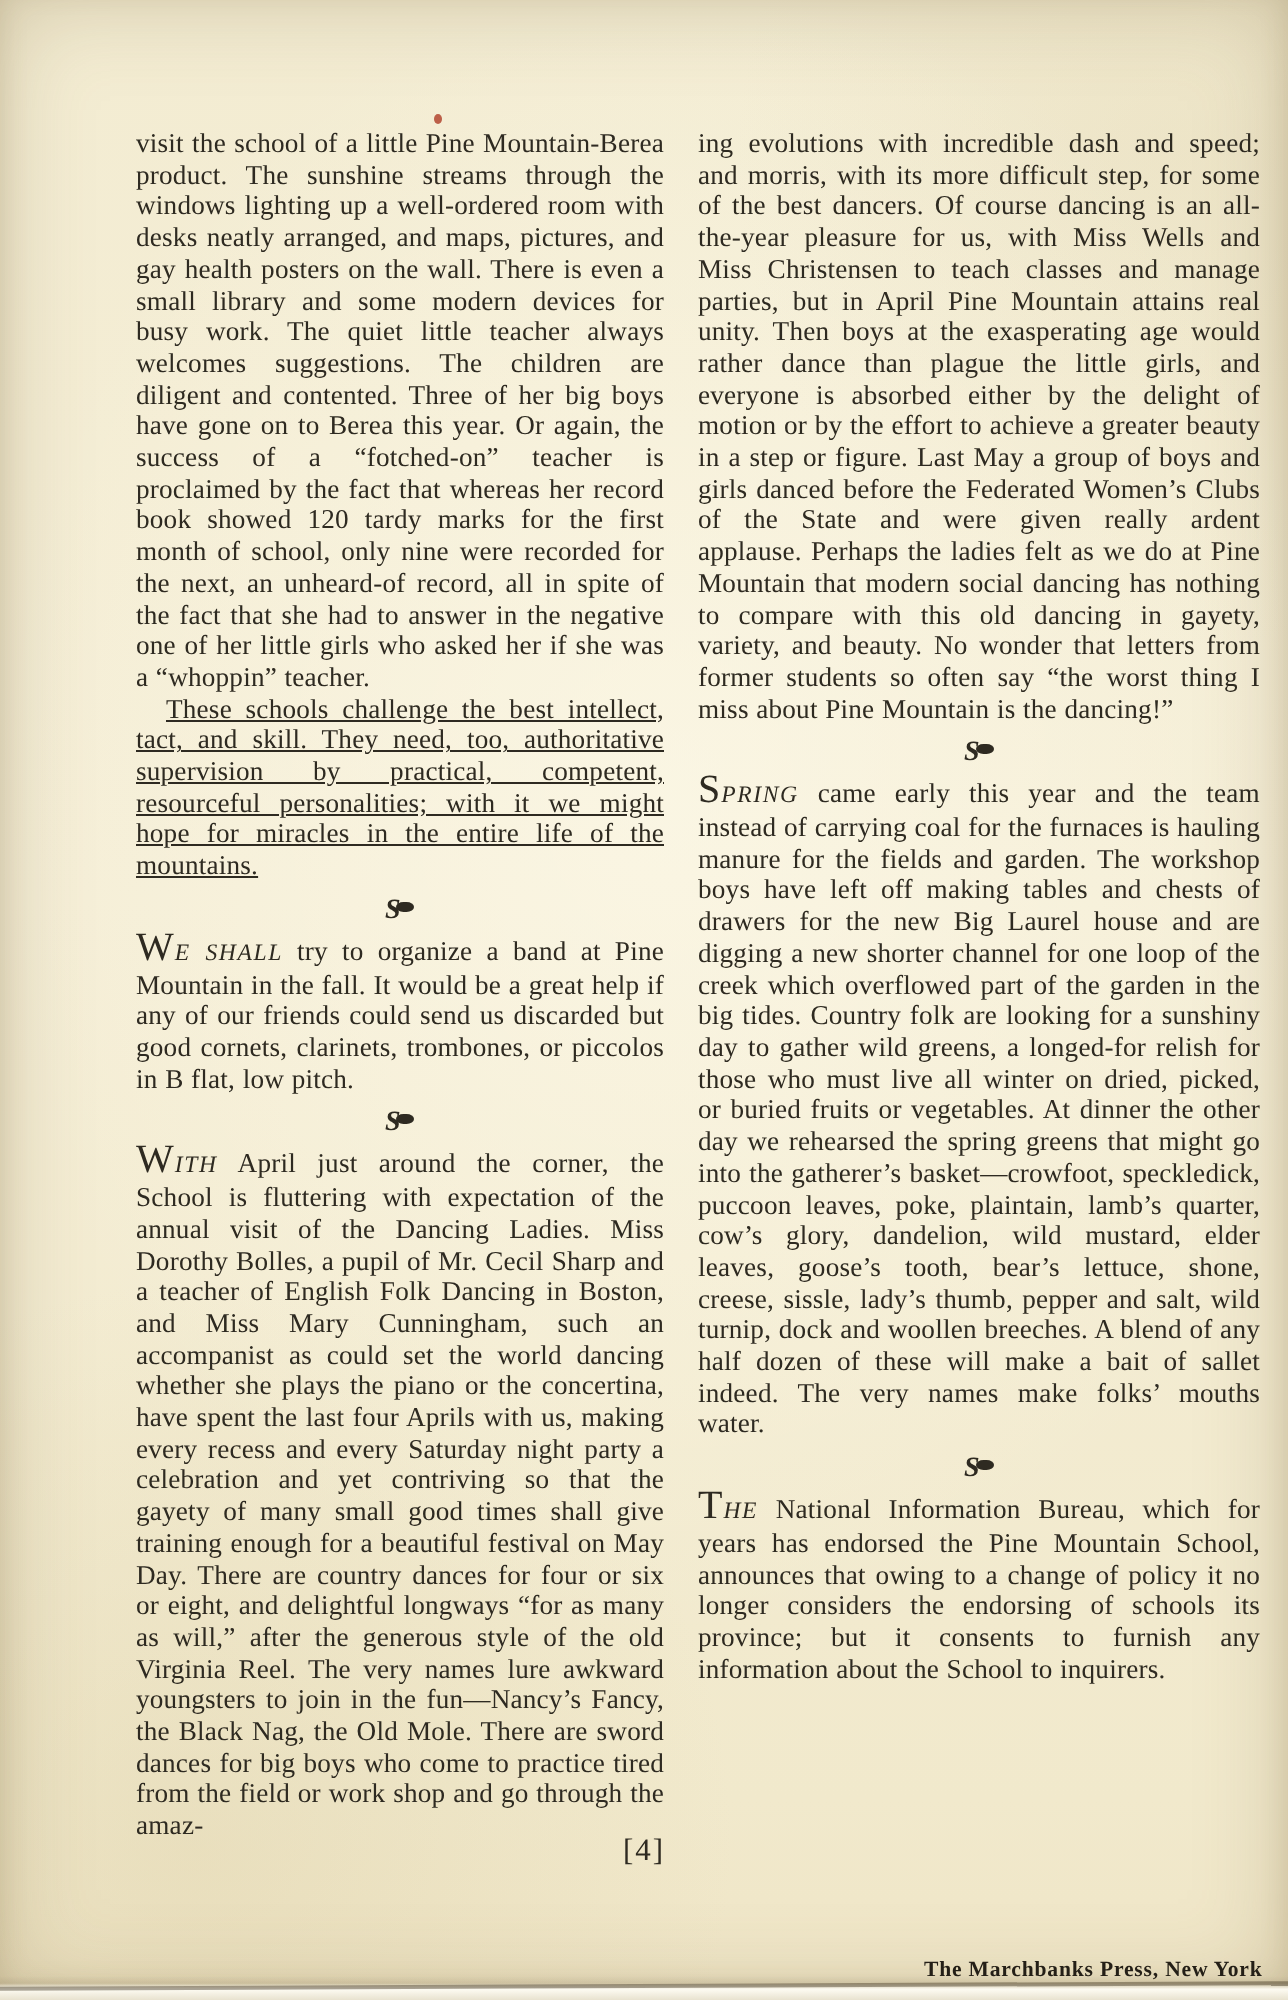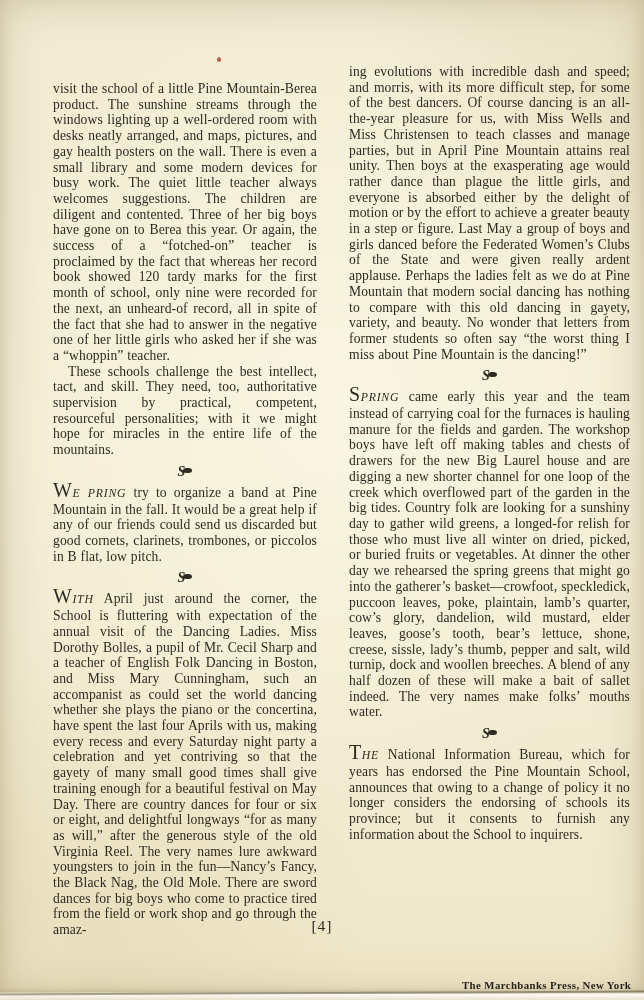--- a/index.html
+++ b/index.html
@@ -48,24 +48,24 @@
   .col {
     position: absolute;
     top: 64px;
     text-align: justify;
     font-size: 13.6px;
     line-height: 15.7px;
     color: #2e2a21;
     letter-spacing: 0.1px;
     word-spacing: 0.3px;
   }
-  .col-left  { left: 53px;  width: 264px; margin-top: 17px; }
+  .col-left  { left: 68px;  width: 264px; }
   .col-right { left: 349px; width: 281px; }
   p.para { margin: 0; padding: 0; }
-  p.indent { text-indent: 15px; }
+  p.indent { text-indent: 15px; text-decoration: underline; }
   .lead-initial {
     font-size: 20px;
     line-height: 1px;
     letter-spacing: 0.5px;
   }
   .lead-caps {
     font-size: 11.8px;
     letter-spacing: 0.8px;
     font-style: italic;
   }
@@ -116,21 +116,21 @@
 </head>
 <body>
 
 <div class="paper">
   <div class="speck-red"></div>
 
   <div class="col col-left">
       <p class="para">visit the school of a little Pine Mountain-Berea product. The sunshine streams through the windows lighting up a well-ordered room with desks neatly arranged, and maps, pictures, and gay health posters on the wall. There is even a small library and some modern devices for busy work. The quiet little teacher always welcomes suggestions. The children are diligent and contented. Three of her big boys have gone on to Berea this year. Or again, the success of a “fotched-on” teacher is proclaimed by the fact that whereas her record book showed 120 tardy marks for the first month of school, only nine were recorded for the next, an unheard-of record, all in spite of the fact that she had to answer in the negative one of her little girls who asked her if she was a “whoppin” teacher.</p>
       <p class="para indent">These schools challenge the best intellect, tact, and skill. They need, too, authoritative supervision by practical, competent, resourceful personalities; with it we might hope for miracles in the entire life of the mountains.</p>
       <div class="ornament"><span class="orn-glyph">S</span></div>
-      <p class="para"><span class="lead-initial">W</span><span class="lead-caps">E PRING</span> try to organize a band at Pine Mountain in the fall. It would be a great help if any of our friends could send us discarded but good cornets, clarinets, trombones, or piccolos in B flat, low pitch.</p>
+      <p class="para"><span class="lead-initial">W</span><span class="lead-caps">E SHALL</span> try to organize a band at Pine Mountain in the fall. It would be a great help if any of our friends could send us discarded but good cornets, clarinets, trombones, or piccolos in B flat, low pitch.</p>
       <div class="ornament"><span class="orn-glyph">S</span></div>
       <p class="para"><span class="lead-initial">W</span><span class="lead-caps">ITH</span> April just around the corner, the School is fluttering with expectation of the annual visit of the Dancing Ladies. Miss Dorothy Bolles, a pupil of Mr. Cecil Sharp and a teacher of English Folk Dancing in Boston, and Miss Mary Cunningham, such an accompanist as could set the world dancing whether she plays the piano or the concertina, have spent the last four Aprils with us, making every recess and every Saturday night party a celebration and yet contriving so that the gayety of many small good times shall give training enough for a beautiful festival on May Day. There are country dances for four or six or eight, and delightful longways “for as many as will,” after the generous style of the old Virginia Reel. The very names lure awkward youngsters to join in the fun—Nancy’s Fancy, the Black Nag, the Old Mole. There are sword dances for big boys who come to practice tired from the field or work shop and go through the amaz-</p>
     </div>
   <div class="col col-right">
       <p class="para">ing evolutions with incredible dash and speed; and morris, with its more difficult step, for some of the best dancers. Of course dancing is an all-the-year pleasure for us, with Miss Wells and Miss Christensen to teach classes and manage parties, but in April Pine Mountain attains real unity. Then boys at the exasperating age would rather dance than plague the little girls, and everyone is absorbed either by the delight of motion or by the effort to achieve a greater beauty in a step or figure. Last May a group of boys and girls danced before the Federated Women’s Clubs of the State and were given really ardent applause. Perhaps the ladies felt as we do at Pine Mountain that modern social dancing has nothing to compare with this old dancing in gayety, variety, and beauty. No wonder that letters from former students so often say “the worst thing I miss about Pine Mountain is the dancing!”</p>
       <div class="ornament"><span class="orn-glyph">S</span></div>
       <p class="para"><span class="lead-initial">S</span><span class="lead-caps">PRING</span> came early this year and the team instead of carrying coal for the furnaces is hauling manure for the fields and garden. The workshop boys have left off making tables and chests of drawers for the new Big Laurel house and are digging a new shorter channel for one loop of the creek which overflowed part of the garden in the big tides. Country folk are looking for a sunshiny day to gather wild greens, a longed-for relish for those who must live all winter on dried, picked, or buried fruits or vegetables. At dinner the other day we rehearsed the spring greens that might go into the gatherer’s basket—crowfoot, speckledick, puccoon leaves, poke, plaintain, lamb’s quarter, cow’s glory, dandelion, wild mustard, elder leaves, goose’s tooth, bear’s lettuce, shone, creese, sissle, lady’s thumb, pepper and salt, wild turnip, dock and woollen breeches. A blend of any half dozen of these will make a bait of sallet indeed. The very names make folks’ mouths water.</p>
       <div class="ornament"><span class="orn-glyph">S</span></div>
       <p class="para"><span class="lead-initial">T</span><span class="lead-caps">HE</span> National Information Bureau, which for years has endorsed the Pine Mountain School, announces that owing to a change of policy it no longer considers the endorsing of schools its province; but it consents to furnish any information about the School to inquirers.</p>
     </div>

